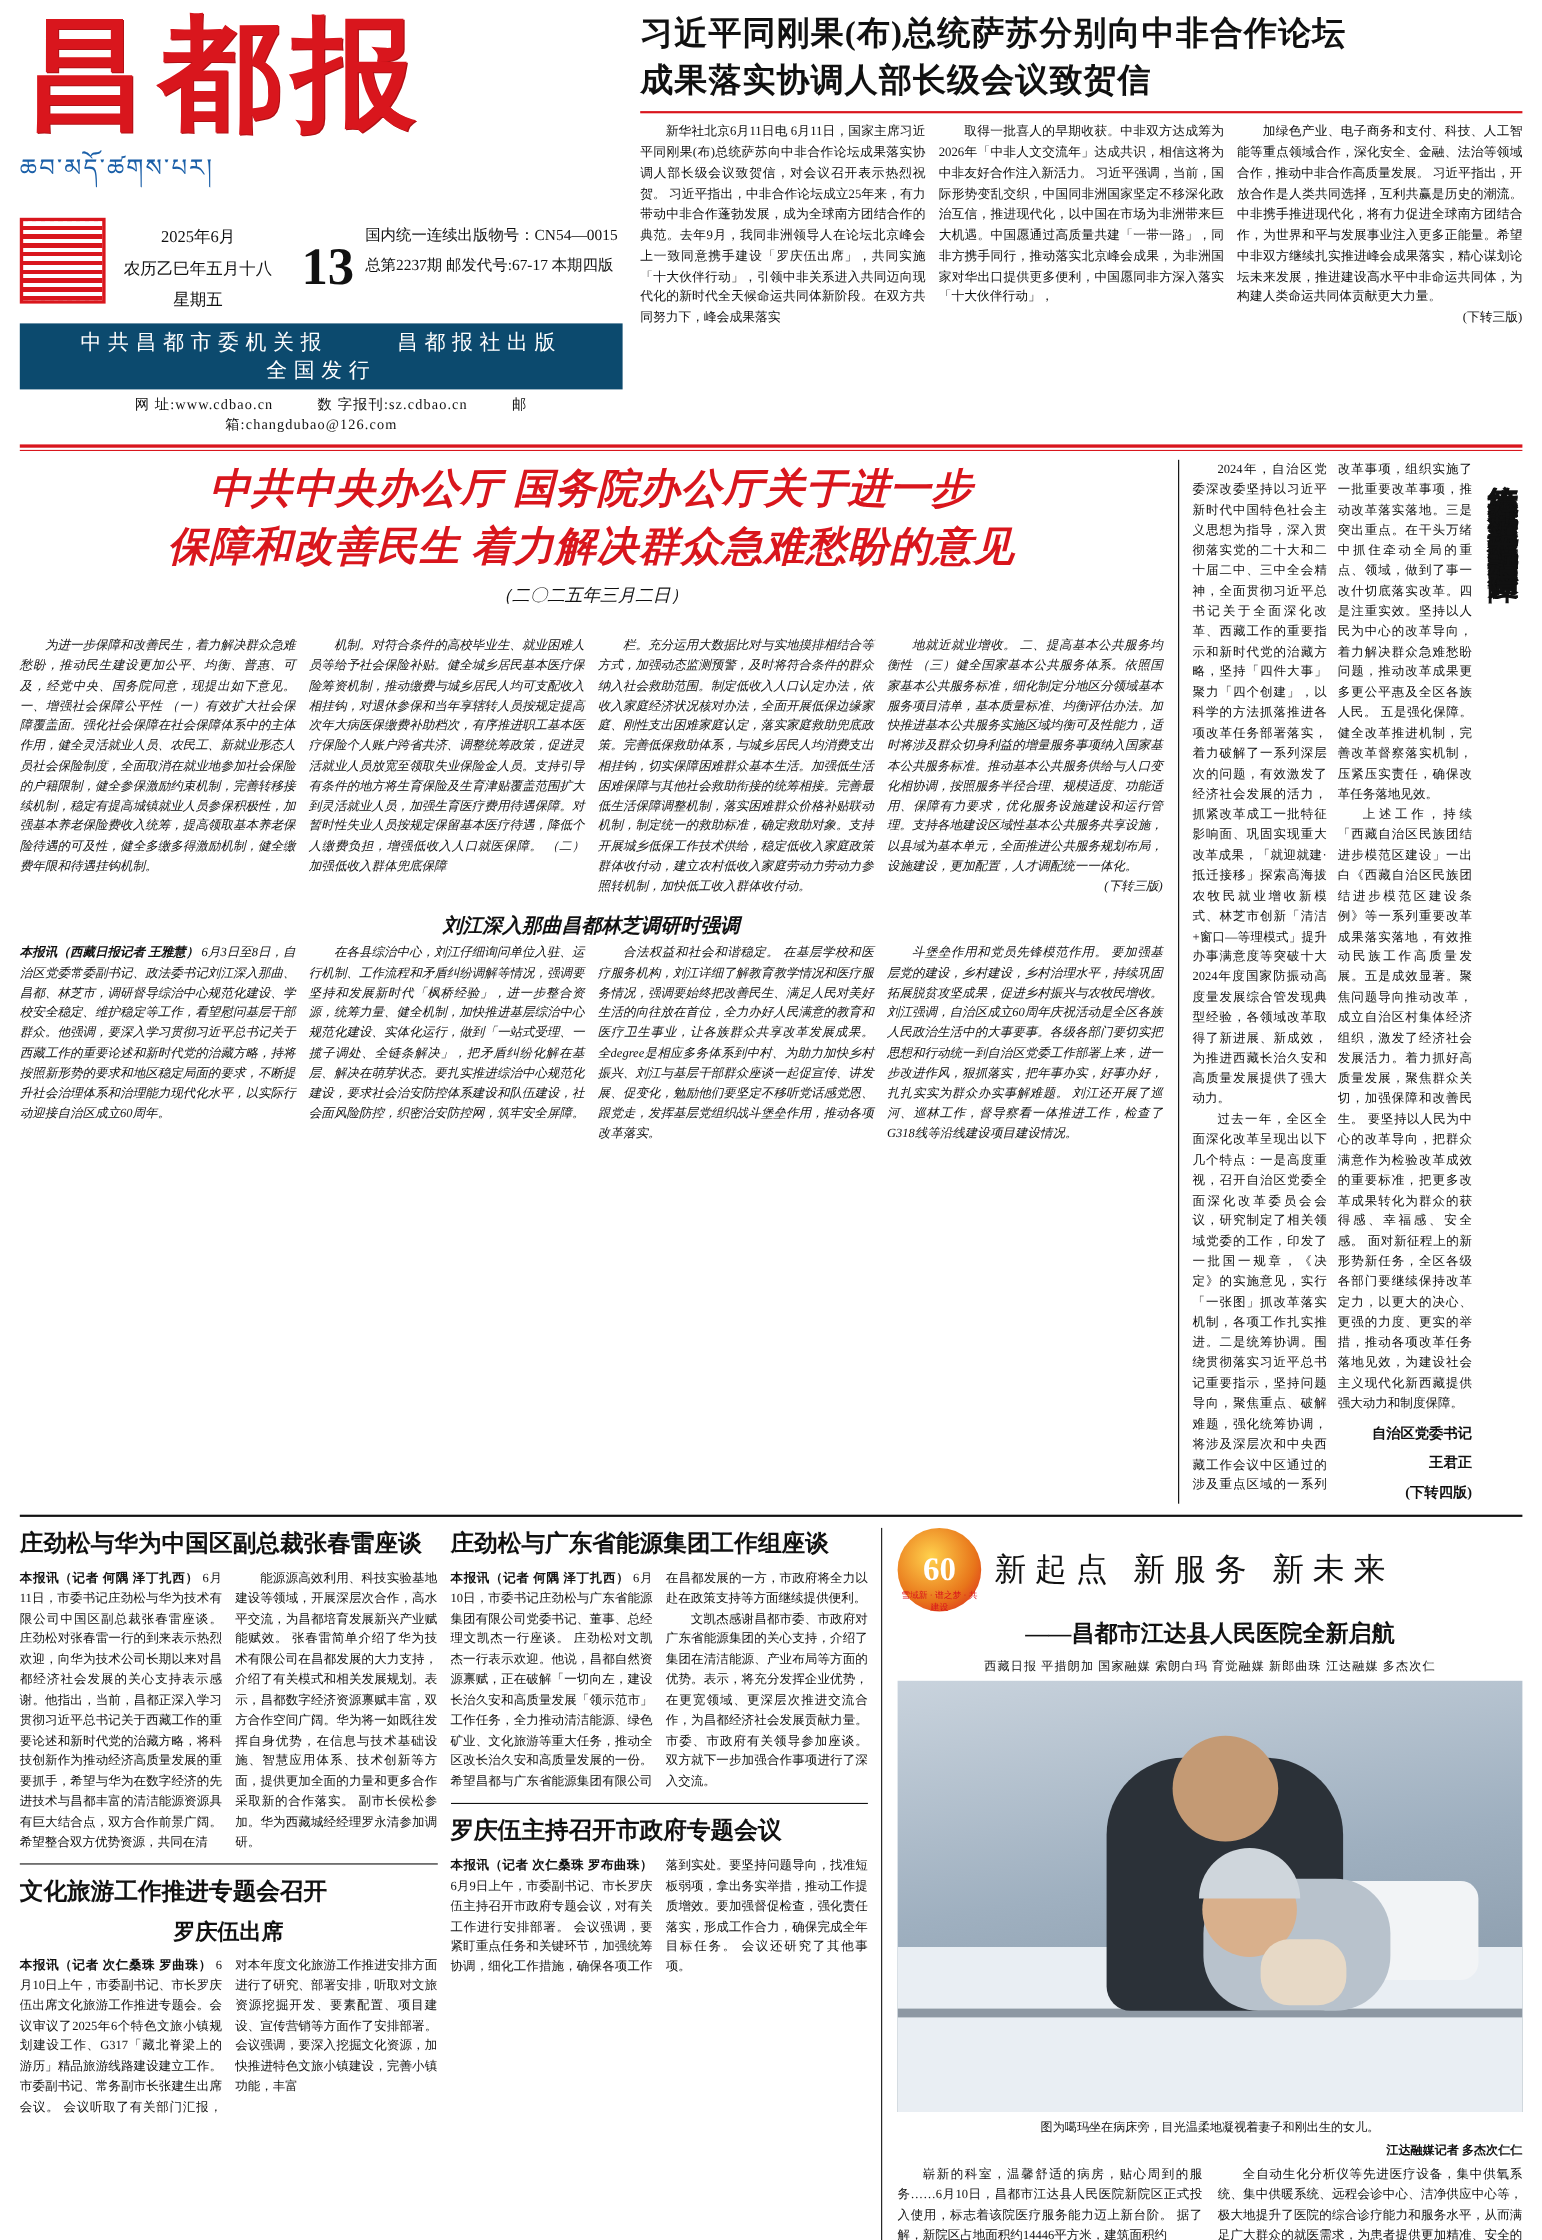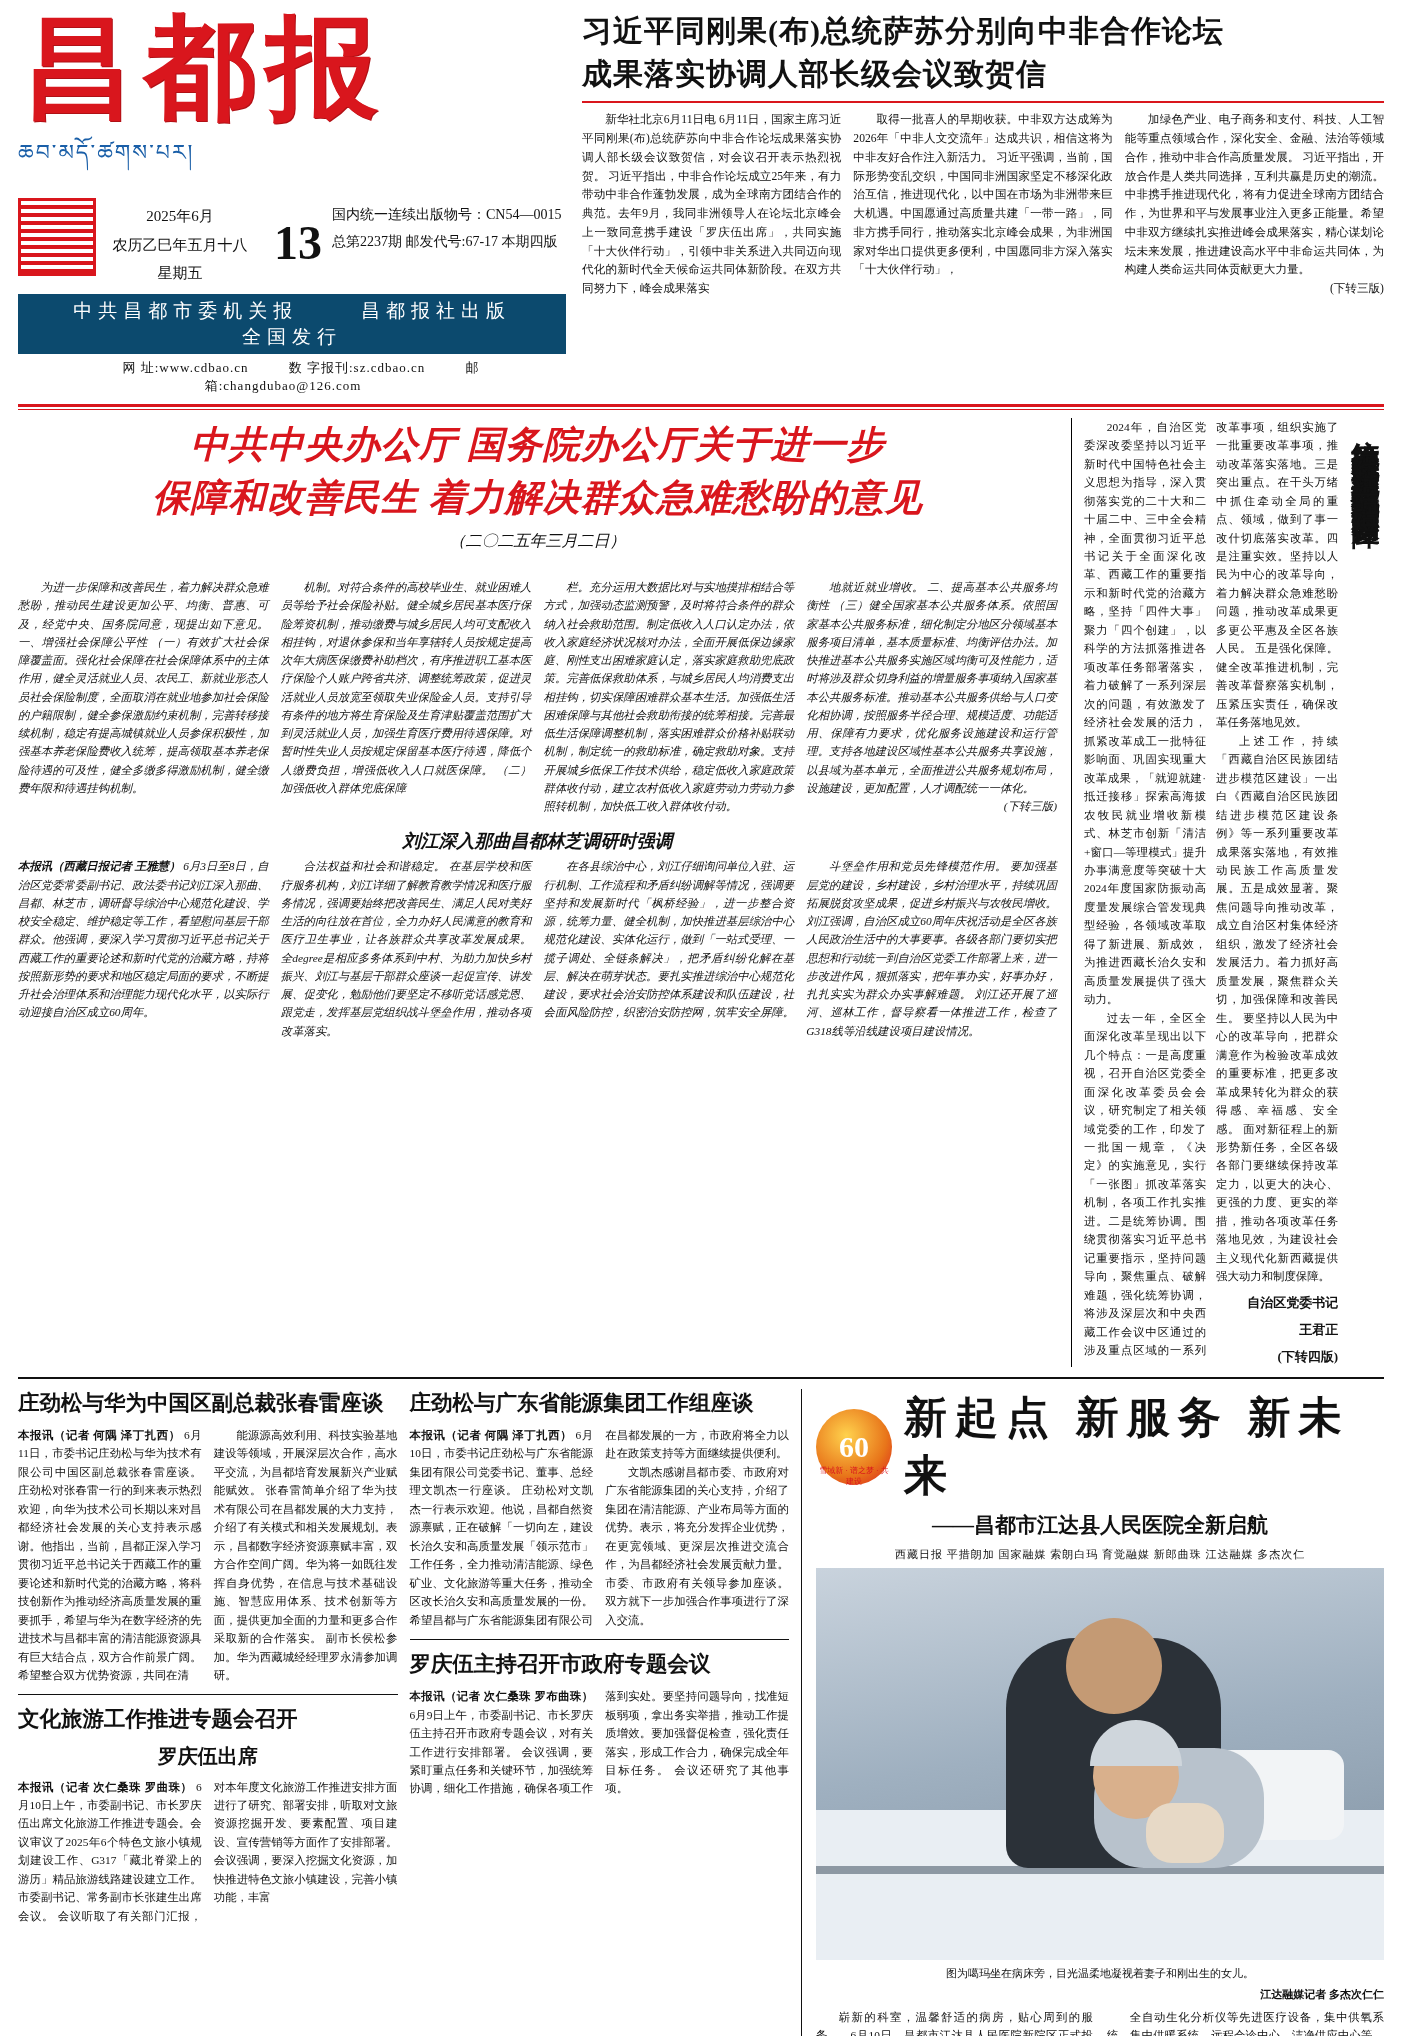--- a/index.html
+++ b/index.html
@@ -64,21 +64,21 @@
   .s2body{font-size:11.4px;line-height:1.62;text-align:justify;column-count:2;column-gap:12px;}
   .divline{height:1px;background:#111;margin:10px 0;}
 
   
   .feature{width:568px;flex:0 0 568px;border-left:1px solid #111;padding-left:14px;}
   .feat-head{display:flex;align-items:center;gap:12px;}
   .badge60{width:76px;height:76px;flex:0 0 76px;position:relative;}
   .badge60 .ring{position:absolute;inset:0;border-radius:50%;background:radial-gradient(circle at 40% 35%,#ffd24d,#e8751a 60%,#d9161d 100%);}
   .badge60 .num{position:absolute;inset:0;display:flex;align-items:center;justify-content:center;color:#fff;font-weight:bold;font-size:30px;}
   .badge-cap{font-size:8px;text-align:center;color:#d9161d;position:absolute;bottom:-2px;width:100%;}
-  .feat-title{font-weight:bold;font-size:43px;letter-spacing:8px;}
+  .feat-title{font-weight:normal;font-size:29px;letter-spacing:8px;text-align:center;}
   .feat-sub{font-weight:bold;font-size:21px;text-align:center;margin-top:6px;}
   .feat-credit{font-size:11px;text-align:center;margin:8px 0 6px 0;letter-spacing:1px;}
   .photo{height:392px;background:linear-gradient(170deg,#c9d3dd,#9fb0c0 45%,#7d8e9e);position:relative;overflow:hidden;}
   .photo .bedA{position:absolute;left:0;bottom:0;width:100%;height:150px;background:#e9eef3;}
   .photo .pillow{position:absolute;right:40px;bottom:120px;width:210px;height:90px;background:#f2f4f6;border-radius:16px;}
   .photo .man{position:absolute;left:190px;top:70px;width:215px;height:230px;background:#2b3138;border-radius:70px 70px 22px 22px;}
   .photo .manhead{position:absolute;left:250px;top:50px;width:96px;height:96px;border-radius:50%;background:#c49a74;}
   .photo .woman{position:absolute;right:120px;top:180px;width:170px;height:120px;background:#b8c2cc;border-radius:50px;}
   .photo .whead{position:absolute;right:205px;top:165px;width:86px;height:86px;border-radius:50%;background:#d9b08c;}
   .photo .hat{position:absolute;right:202px;top:152px;width:92px;height:46px;border-radius:46px 46px 0 0;background:#cfd6dc;}
@@ -173,26 +173,26 @@
         </div>
       </div>
 
       <div class="kicker">刘江深入那曲昌都林芝调研时强调</div>
       <div class="cols4">
         <div>
           <span class="byline">本报讯（西藏日报记者 王雅慧）</span>
           <span>6月3日至8日，自治区党委常委副书记、政法委书记刘江深入那曲、昌都、林芝市，调研督导综治中心规范化建设、学校安全稳定、维护稳定等工作，看望慰问基层干部群众。他强调，要深入学习贯彻习近平总书记关于西藏工作的重要论述和新时代党的治藏方略，持将按照新形势的要求和地区稳定局面的要求，不断提升社会治理体系和治理能力现代化水平，以实际行动迎接自治区成立60周年。</span>
         </div>
         <div>
+            <span class="indent">在各县综治中心，刘江仔细询问单位入驻、运行机制、工作流程和矛盾纠纷调解等情况，强调要坚持和发展新时代「枫桥经验」，进一步整合资源，统筹力量、健全机制，加快推进基层综治中心规范化建设、实体化运行，做到「一站式受理、一揽子调处、全链条解决」，把矛盾纠纷化解在基层、解决在萌芽状态。要扎实推进综治中心规范化建设，要求社会治安防控体系建设和队伍建设，社会面风险防控，织密治安防控网，筑牢安全屏障。</span>
+          </div>
+        <div>
             <span class="indent">合法权益和社会和谐稳定。
 在基层学校和医疗服务机构，刘江详细了解教育教学情况和医疗服务情况，强调要始终把改善民生、满足人民对美好生活的向往放在首位，全力办好人民满意的教育和医疗卫生事业，让各族群众共享改革发展成果。
 全degree是相应多务体系到中村、为助力加快乡村振兴、刘江与基层干部群众座谈一起促宣传、讲发展、促变化，勉励他们要坚定不移听党话感党恩、跟党走，发挥基层党组织战斗堡垒作用，推动各项改革落实。</span>
-          </div>
-        <div>
-            <span class="indent">在各县综治中心，刘江仔细询问单位入驻、运行机制、工作流程和矛盾纠纷调解等情况，强调要坚持和发展新时代「枫桥经验」，进一步整合资源，统筹力量、健全机制，加快推进基层综治中心规范化建设、实体化运行，做到「一站式受理、一揽子调处、全链条解决」，把矛盾纠纷化解在基层、解决在萌芽状态。要扎实推进综治中心规范化建设，要求社会治安防控体系建设和队伍建设，社会面风险防控，织密治安防控网，筑牢安全屏障。</span>
           </div>
         <div>
             <span class="indent">斗堡垒作用和党员先锋模范作用。
 要加强基层党的建设，乡村建设，乡村治理水平，持续巩固拓展脱贫攻坚成果，促进乡村振兴与农牧民增收。
 刘江强调，自治区成立60周年庆祝活动是全区各族人民政治生活中的大事要事。各级各部门要切实把思想和行动统一到自治区党委工作部署上来，进一步改进作风，狠抓落实，把年事办实，好事办好，扎扎实实为群众办实事解难题。
 刘江还开展了巡河、巡林工作，督导察看一体推进工作，检查了G318线等沿线建设项目建设情况。</span>
           </div>
       </div>
     </div>
 

